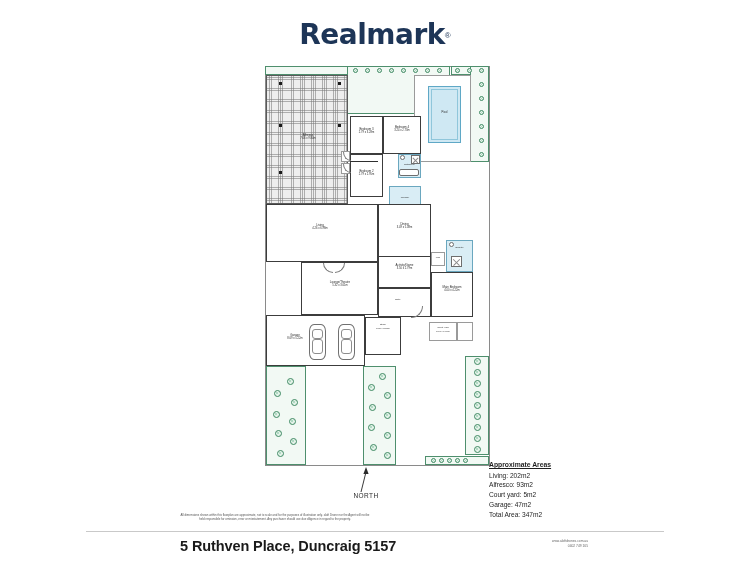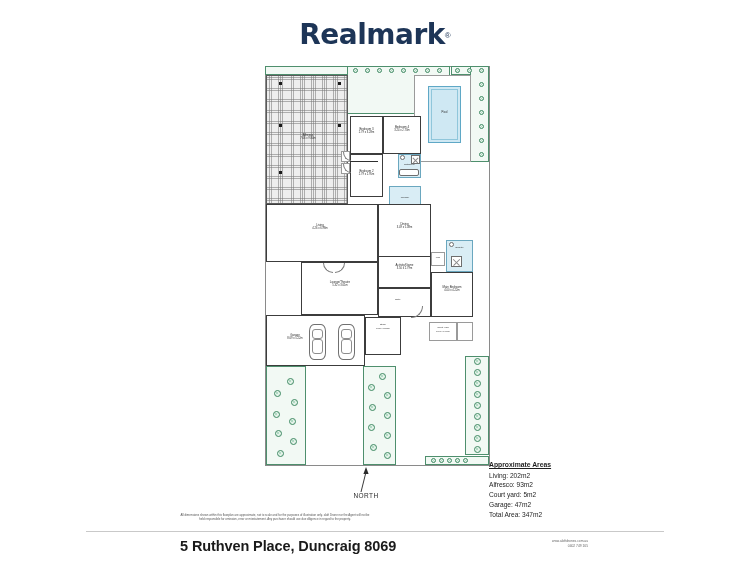--- a/index.html
+++ b/index.html
@@ -336,17 +336,17 @@
   <div class="row">Living: 202m2</div>
   <div class="row">Alfresco: 93m2</div>
   <div class="row">Court yard: 5m2</div>
   <div class="row">Garage: 47m2</div>
   <div class="row">Total Area: 347m2</div>
 </div>
 
 <div id="disclaimer">All dimensions shown within this floorplan are approximate, not to scale and for the purposes of illustration only. aloft Drone nor the Agent will not be held responsible for omission, error or misstatement. Any purchaser should use due diligence in regard to the property.</div>
 
 <div id="rule"></div>
-<div id="addr">5 Ruthven Place, Duncraig 8069</div>
+<div id="addr">5 Ruthven Place, Duncraig 5157</div>
 <div id="contact">
   <div>www.aloftdrones.com.au</div>
   <div>0402 749 165</div>
 </div>
 
 </body></html>

